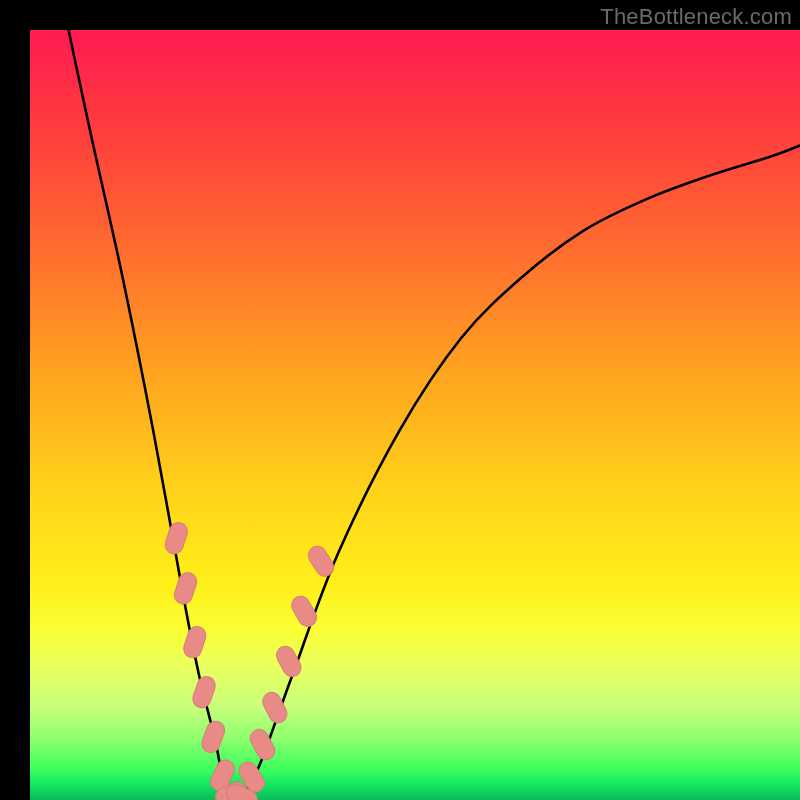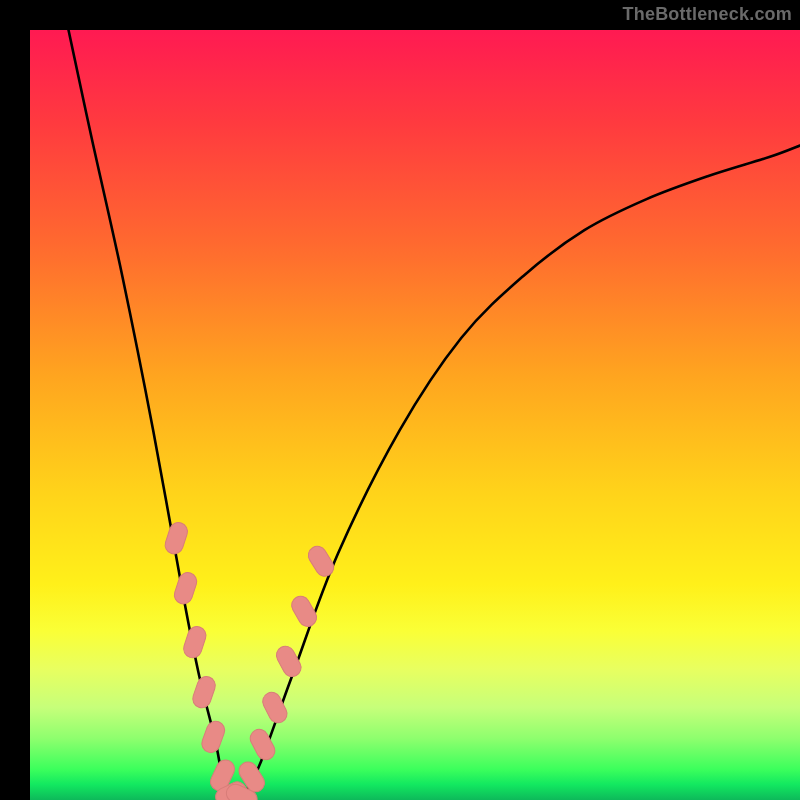--- a/index.html
+++ b/index.html
@@ -39,24 +39,24 @@
       #3cff5c 96%,
       #12e860 98%,
       #0db95a 100%
     );
   }
   .watermark {
     position: absolute;
     top: 4px;
     right: 8px;
     color: #6a6a6a;
-    font-size: 18px;
+    font-size: 22px;
     letter-spacing: 0.2px;
     user-select: none;
-    font-weight: 700;
+    font-weight: 400;
   }
   svg.curve-layer {
     position: absolute;
     left: 0;
     top: 0;
     width: 770px;
     height: 770px;
   }
 </style>
 </head>

